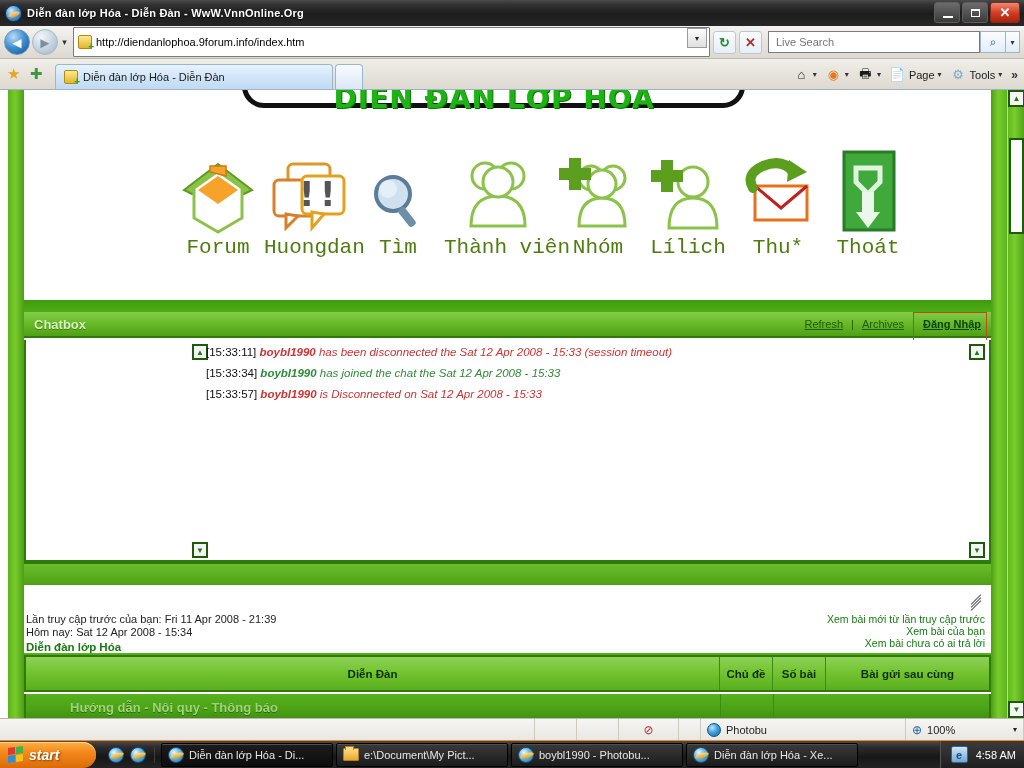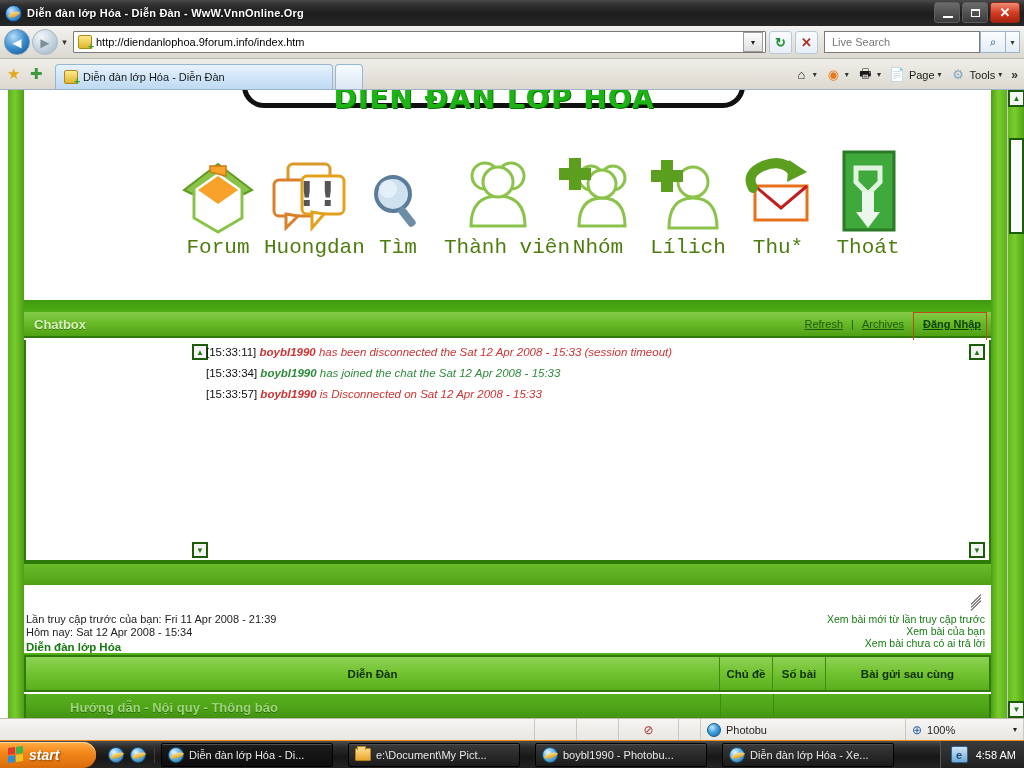--- a/index.html
+++ b/index.html
@@ -61,21 +61,21 @@
   .navbtn {
     width: 26px; height: 26px; border-radius: 50%;
     display:flex; align-items:center; justify-content:center;
     color:#fff; font-size:15px; font-weight:bold;
     border:1px solid #6c93b8;
   }
   .navbtn.back { background: radial-gradient(circle at 35% 28%, #b9ddf7 0%, #3e8fd0 48%, #0f4f90 100%); }
   .navbtn.fwd  { background: radial-gradient(circle at 35% 28%, #f2f6f9 0%, #c9d7e2 48%, #9fb2c2 100%); color:#7d8f9e; border-color:#a8b8c6; margin-left:2px;}
   .navdrop { width:13px; text-align:center; color:#333; font-size:9px; }
   .addrwrap {
-    flex:1; height:22px; margin-left:2px; background:#fff;
+    flex:1; height:30px; margin-left:2px; background:#fff;
     border:1px solid #7a7a7a; display:flex; align-items:center;
     border-radius:1px; position:relative;
   }
   .addr-ico {
     width:14px; height:14px; margin:0 4px; flex:0 0 auto;
     background: linear-gradient(180deg,#ffe98f,#e0b62e);
     border:1px solid #b08a14; border-radius:2px; position:relative;
   }
   .addr-ico::after{content:"+";position:absolute;right:-3px;bottom:-4px;color:#2f9e2f;font-size:10px;font-weight:bold;line-height:10px;}
   .addr-text { font-size:11px; color:#000; white-space:nowrap; overflow:hidden; }
@@ -85,21 +85,21 @@
     display:flex;align-items:center;justify-content:center;font-size:8px;color:#222;
     position:absolute; right:1px; top:0;
   }
   .tbtn {
     width:23px;height:23px;margin-left:3px;border:1px solid transparent;border-radius:3px;
     display:flex;align-items:center;justify-content:center;font-size:13px;font-weight:bold;
   }
   .tbtn.refresh{ color:#1f8f2f; border-color:#b9c8d8; background:linear-gradient(180deg,#fafcff,#e6eef6); }
   .tbtn.stop{ color:#a53224; border-color:#b9c8d8; background:linear-gradient(180deg,#fafcff,#e6eef6); }
   .searchwrap {
-    width:156px;height:22px;margin-left:6px;background:#fff;border:1px solid #7a7a7a;
+    width:212px;height:22px;margin-left:6px;background:#fff;border:1px solid #7a7a7a;
     display:flex;align-items:center;padding:0 5px;
   }
   .searchwrap input{
     border:0;outline:0;width:100%;font-size:11px;color:#9a9a9a;
     font-family:"Liberation Sans",sans-serif;background:transparent;
   }
   .searchgo{
     width:25px;height:22px;border:1px solid #9fb3c6;border-right:0;
     background:linear-gradient(180deg,#fbfdff,#e3edf6);
     display:flex;align-items:center;justify-content:center;color:#2a63a5;font-size:12px;
@@ -316,21 +316,21 @@
   .startflag i:nth-child(3){background:#2e8fd4;}
   .startflag i:nth-child(4){background:#f3c220;}
   .startlabel { color:#fff;font-style:italic;font-weight:bold;font-size:14px;text-shadow:1px 1px 2px #8a4200;}
   .qlaunch { display:flex; align-items:center; gap:6px; padding:0 8px; border-right:1px solid #3d3d3d; }
   .ieico {
     width:16px;height:16px;border-radius:50%;
     background: radial-gradient(circle at 35% 32%, #eaf6ff 0%, #6fbbe8 40%, #1f6aa8 100%);
     border:1px solid #17557f; position:relative;
   }
   .ieico::after{content:"";position:absolute;left:1px;top:5px;width:14px;height:5px;border-radius:50%;background:linear-gradient(180deg,#ffe08a,#d9a223);transform:rotate(-16deg);}
-  .tasks { display:flex; align-items:center; gap:15px; margin-left:6px; flex:1; }
+  .tasks { display:flex; align-items:center; gap:3px; margin-left:6px; flex:1; }
   .task {
     width:172px; height:24px; border-radius:2px;
     background: linear-gradient(180deg,#3a3a3a,#1b1b1b);
     border:1px solid #000; box-shadow: inset 0 1px 0 #505050;
     display:flex; align-items:center; gap:5px; padding:0 6px;
     font-size:11px; color:#e8e8e8; white-space:nowrap; overflow:hidden;
   }
   .task.active { background: linear-gradient(180deg,#1c1c1c,#0d0d0d); border-color:#000; }
   .folderico {
     width:16px;height:13px;border-radius:1px;

